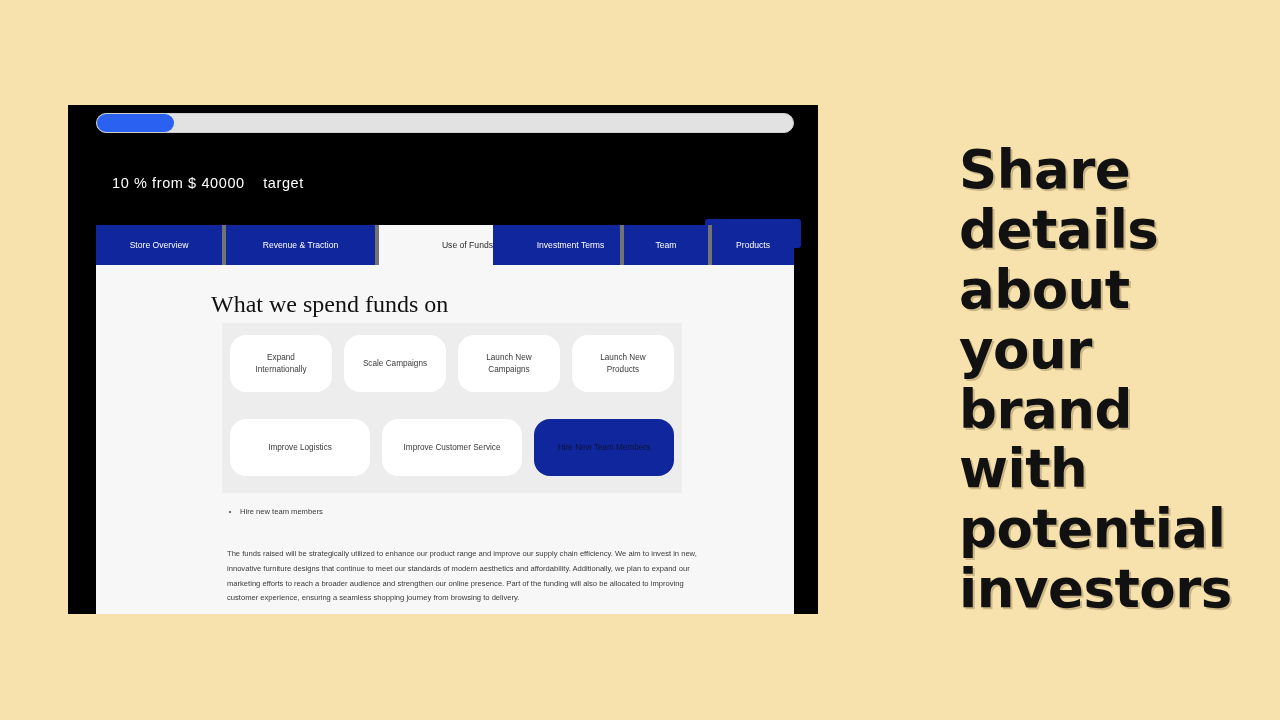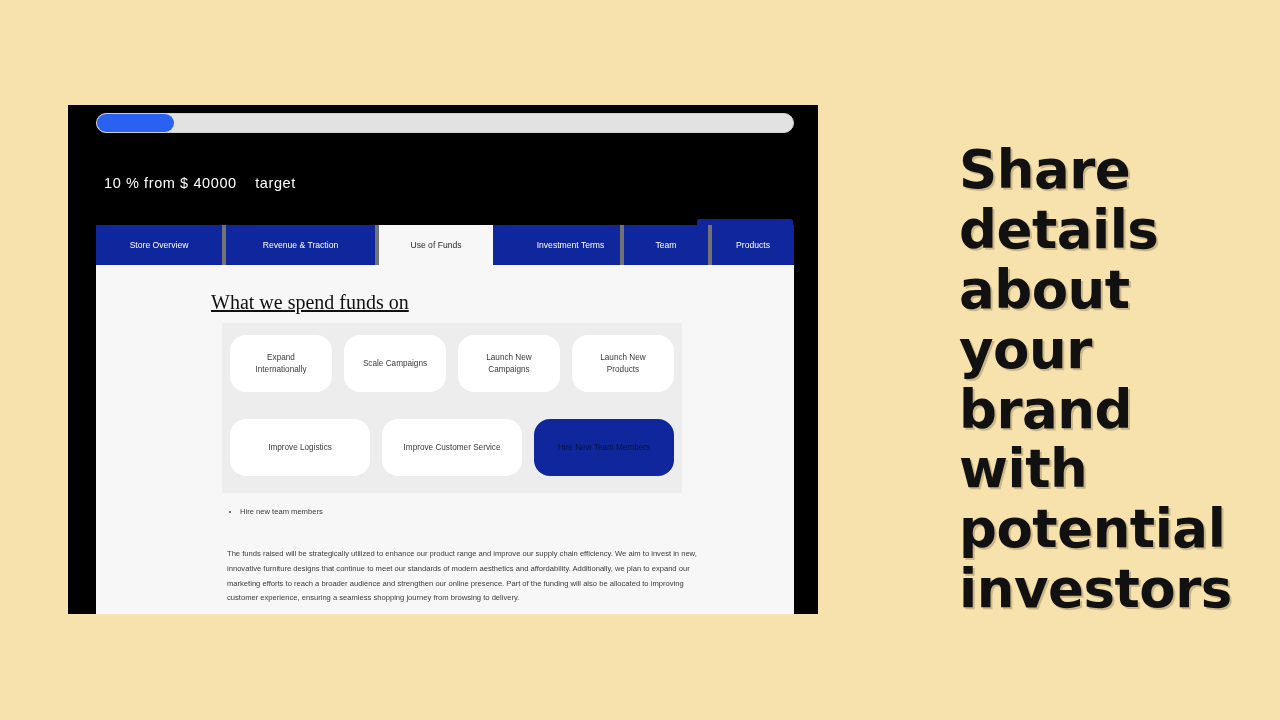--- a/index.html
+++ b/index.html
@@ -45,21 +45,21 @@
     height: 100%;
     width: 11%;
     background: #2b61f0;
     border-radius: 10px;
     box-sizing: border-box;
   }
 
   
   #header-row {
     position: absolute;
-    left: 0;
+    left: 8px;
     top: 52px;
     width: 750px;
     height: 72px;
   }
   #target-text {
     position: absolute;
     left: 36px;
     top: 18px;
     color: #ffffff;
     font-size: 14.5px;
@@ -123,24 +123,23 @@
     width: 698px;
     height: 349px;
     background: #f7f7f7;
     overflow: hidden;
   }
   #panel-title {
     position: absolute;
     left: 115px;
     top: 26px;
     font-family: "Liberation Serif", serif;
-    font-size: 20px;
+    font-size: 24px;
     color: #111111;
     white-space: nowrap;
-    text-decoration: underline;
   }
 
   
   #cards-container {
     position: absolute;
     left: 126px;
     top: 58px;
     width: 460px;
     height: 170px;
     background: #ededed;
@@ -230,21 +229,21 @@
     <button id="invest-button">Invest</button>
   </div>
 
   <div id="tab-strip">
       <div class="tab" style="width: 130px;">
         <span>Store Overview</span>
       </div>
       <div class="tab" style="width: 153px;">
         <span>Revenue &amp; Traction</span>
       </div>
-      <div class="tab active" style="width: 114px;">
+      <div class="tab active" style="width: 114px; justify-content: flex-end;">
         <span>Use of Funds</span>
       </div>
       <div class="tab" style="width: 131px; padding-left: 28px;">
         <span>Investment Terms</span>
       </div>
       <div class="tab" style="width: 88px;">
         <span>Team</span>
       </div>
       <div class="tab" style="width: 82px;">
         <span>Products</span>

